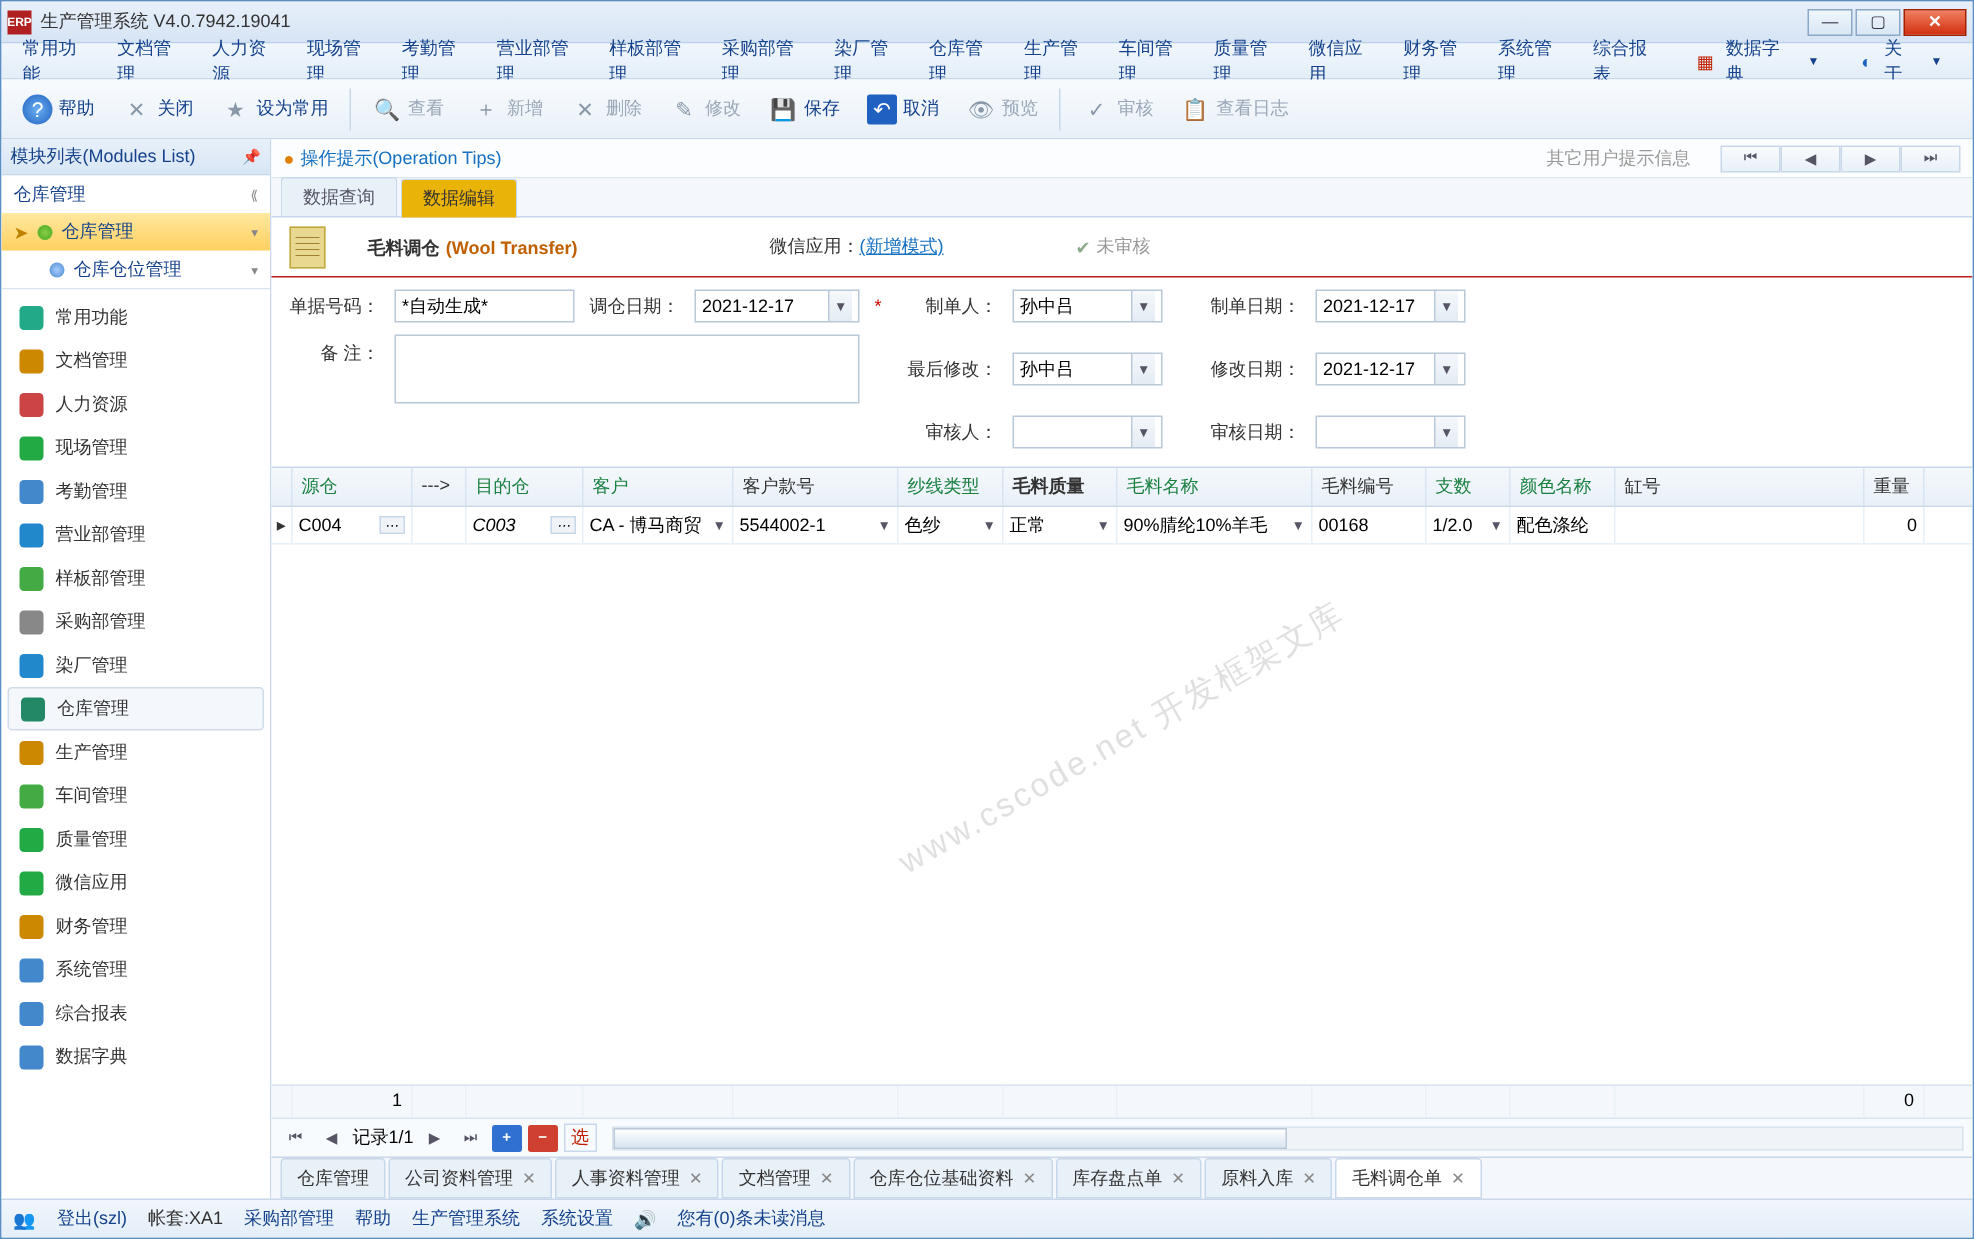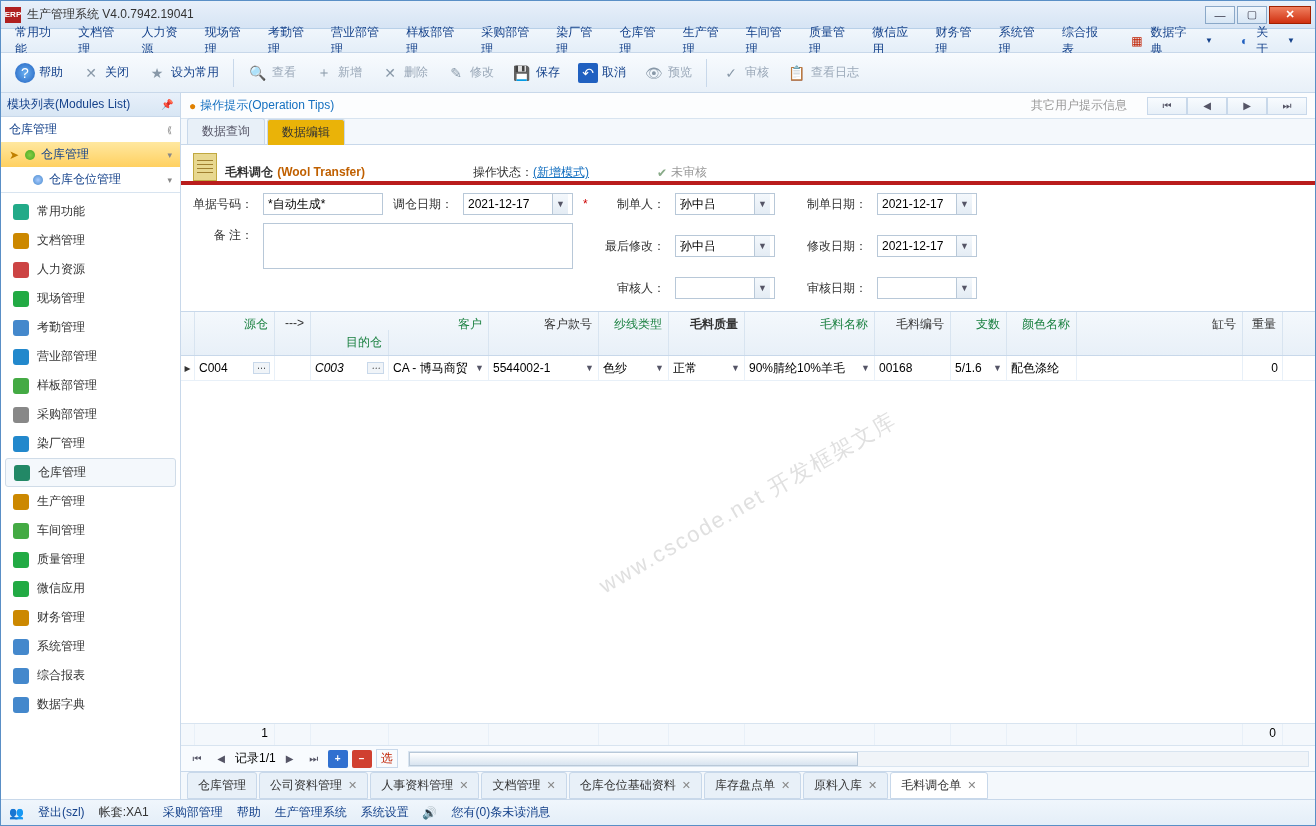--- a/index.html
+++ b/index.html
@@ -41,39 +41,39 @@
 .main { flex:1; display:flex; flex-direction:column; min-width:0; background:#fff; }
 .tips-row { height:26px; display:flex; align-items:center; padding:0 8px; border-bottom:1px solid #d8e4f0; background:#fcfdfe; }
 .tips-row .tip { color:#1570c0; display:flex; align-items:center; gap:4px; }
 .tips-row .tip .ic2 { color:#e08000; }
 .tips-row .other { margin-left:auto; color:#999; margin-right:20px; }
 .nav4 { display:flex; gap:0; }
 .nav4 div { width:40px; height:18px; border:1px solid #c8d8ea; background:linear-gradient(#f8fbfe,#e8f0f8); display:flex; align-items:center; justify-content:center; font-size:10px; color:#556; }
 .subtabs { height:26px; display:flex; align-items:flex-end; padding:0 6px; background:#f4f8fc; border-bottom:1px solid #c8d8ea; gap:2px; }
 .subtabs .st { padding:4px 14px; background:#e8f0f8; border:1px solid #c8d8ea; border-bottom:none; border-radius:3px 3px 0 0; color:#556; }
 .subtabs .st.active { background:#eab308; color:#333; position:relative; top:1px; }
-.form-hdr { height:40px; display:flex; align-items:flex-end; padding:0 12px; gap:8px; border-bottom:4px solid #b91c1c; }
+.form-hdr { height:40px; display:flex; align-items:center; padding:0 12px; gap:28px; border-bottom:1px solid #b91c1c; }
 .form-hdr .doc-ic { width:24px; height:28px; background:#e8d890; border:1px solid #c0a840; position:relative; }
 .form-hdr .doc-ic:after{content:"";position:absolute;left:3px;top:6px;right:3px;height:14px;background:repeating-linear-gradient(#a08030 0 1px,transparent 1px 4px);}
 .form-hdr .ti { font-size:15px; font-weight:bold; color:#333; }
 .form-hdr .ti .en { color:#c06000; }
 .form-hdr .status { margin-left:100px; color:#333; }
 .form-hdr .status a { color:#1570c0; text-decoration:underline; }
 .form-hdr .audit { margin-left:60px; color:#999; display:flex; align-items:center; gap:4px; }
 .form-hdr .audit .ic3 { color:#8a8; }
 .form-grid { padding:8px 12px 12px; display:grid; grid-template-columns:60px 120px 60px 110px 12px 60px 100px 12px 60px 100px; gap:8px 10px; align-items:center; }
 .form-grid label { text-align:right; color:#333; }
 .form-grid input, .form-grid .combo { height:22px; border:1px solid #b8c8d8; padding:0 4px; background:#fff; }
 .form-grid .combo { display:flex; align-items:center; }
 .form-grid .combo .dd2 { margin-left:auto; width:16px; text-align:center; border-left:1px solid #b8c8d8; font-size:9px; color:#556; background:linear-gradient(#f4f8fc,#e4ecf4); align-self:stretch; display:flex; align-items:center; justify-content:center; }
 .form-grid .req { color:#c00; }
 .form-grid textarea { grid-column:2/5; height:46px; border:1px solid #b8c8d8; resize:none; }
 .grid-wrap { flex:1; display:flex; flex-direction:column; min-height:0; border-top:1px solid #c8d8ea; }
 .grid-head { display:flex; background:linear-gradient(#f4f8fc,#e8f0f8); border-bottom:1px solid #c8d8ea; }
-.grid-head .gh { padding:4px 6px; border-right:1px solid #d8e4f0; color:#333; overflow:hidden; white-space:nowrap; text-align:right; }
+.grid-head .gh { padding:4px 6px; border-right:1px solid #d8e4f0; color:#333; overflow:hidden; white-space:nowrap; text-align:left; }
 .grid-head .gh.green { color:#1a8040; }
 .grid-body { flex:1; overflow:auto; position:relative; }
 .grid-row { display:flex; border-bottom:1px solid #e8f0f8; }
 .grid-row .gc { padding:3px 4px; border-right:1px solid #e8f0f8; overflow:hidden; white-space:nowrap; display:flex; align-items:center; height:24px; }
 .grid-row .gc .dots { margin-left:auto; background:#f0f4f8; border:1px solid #c8d8ea; padding:0 3px; font-size:9px; }
 .grid-row .gc .dd3 { margin-left:auto; font-size:9px; color:#556; }
 .grid-row .sel { width:14px; justify-content:center; color:#333; }
 .watermark { position:absolute; left:50%; top:40%; transform:translate(-50%,-50%) rotate(-30deg); color:#e0e0e0; font-size:22px; letter-spacing:2px; pointer-events:none; white-space:nowrap; }
 .grid-foot { height:22px; display:flex; background:#f4f8fc; border-top:1px solid #d8e4f0; }
 .grid-foot .gc { border-right:1px solid #e8f0f8; padding:2px 6px; text-align:right; }
@@ -294,21 +294,21 @@
         <div>⏭</div>
       </div>
     </div>
     <div class="subtabs">
       <div class="st">数据查询</div>
       <div class="st active">数据编辑</div>
     </div>
     <div class="form-hdr">
       <span class="doc-ic"></span>
       <span class="ti"><span>毛料调仓</span>&nbsp;<span class="en">(Wool Transfer)</span></span>
-      <span class="status"><span>操作状态：</span><a>(新增模式)</a></span>
+      <span class="status"><span>微信应用：</span><a>(新增模式)</a></span>
       <span class="audit">
           <span class="ic3">✔</span>
           <span>未审核</span>
         </span>
     </div>
 
     <div class="form-grid">
       <label>单据号码：</label>
       <input value="*自动生成*" style="">
       <label>调仓日期：</label>
@@ -360,21 +360,21 @@
           <span></span>
           <span class="dd2">▼</span>
         </div>
     </div>
 
     <div class="grid-wrap">
       <div class="grid-head" id="ghead">
           <div class="gh" style="width: 14px;"></div>
           <div class="gh green" style="width: 80px;">源仓</div>
           <div class="gh" style="width: 36px;">---&gt;</div>
-          <div class="gh green" style="width: 78px; margin-top: 18px;">目的仓</div>
+          <div class="gh green" style="width: 78px;">目的仓</div>
           <div class="gh green" style="width: 100px;">客户</div>
           <div class="gh" style="width: 110px;">客户款号</div>
           <div class="gh green" style="width: 70px;">纱线类型</div>
           <div class="gh" style="width: 76px; font-weight: bold;">毛料质量</div>
           <div class="gh green" style="width: 130px;">毛料名称</div>
           <div class="gh" style="width: 76px;">毛料编号</div>
           <div class="gh green" style="width: 56px;">支数</div>
           <div class="gh green" style="width: 70px;">颜色名称</div>
           <div class="gh" style="width: 166px;">缸号</div>
           <div class="gh" style="width: 40px;">重量</div>
@@ -406,21 +406,21 @@
             <div class="gc" style="width: 76px;">
               <span>正常</span>
               <span class="dd3">▼</span>
             </div>
             <div class="gc" style="width: 130px;">
               <span>90%腈纶10%羊毛</span>
               <span class="dd3">▼</span>
             </div>
             <div class="gc" style="width: 76px;">00168</div>
             <div class="gc" style="width: 56px;">
-              <span>5/1.6</span>
+              <span>1/2.0</span>
               <span class="dd3">▼</span>
             </div>
             <div class="gc" style="width: 70px;">配色涤纶</div>
             <div class="gc" style="width: 166px;"></div>
             <div class="gc" style="width: 40px; justify-content: flex-end;">0</div>
           </div>
         <div class="watermark">www.cscode.net 开发框架文库</div>
       </div>
       <div class="grid-foot" id="gfoot">
           <div class="gc" style="width: 14px;"></div>

